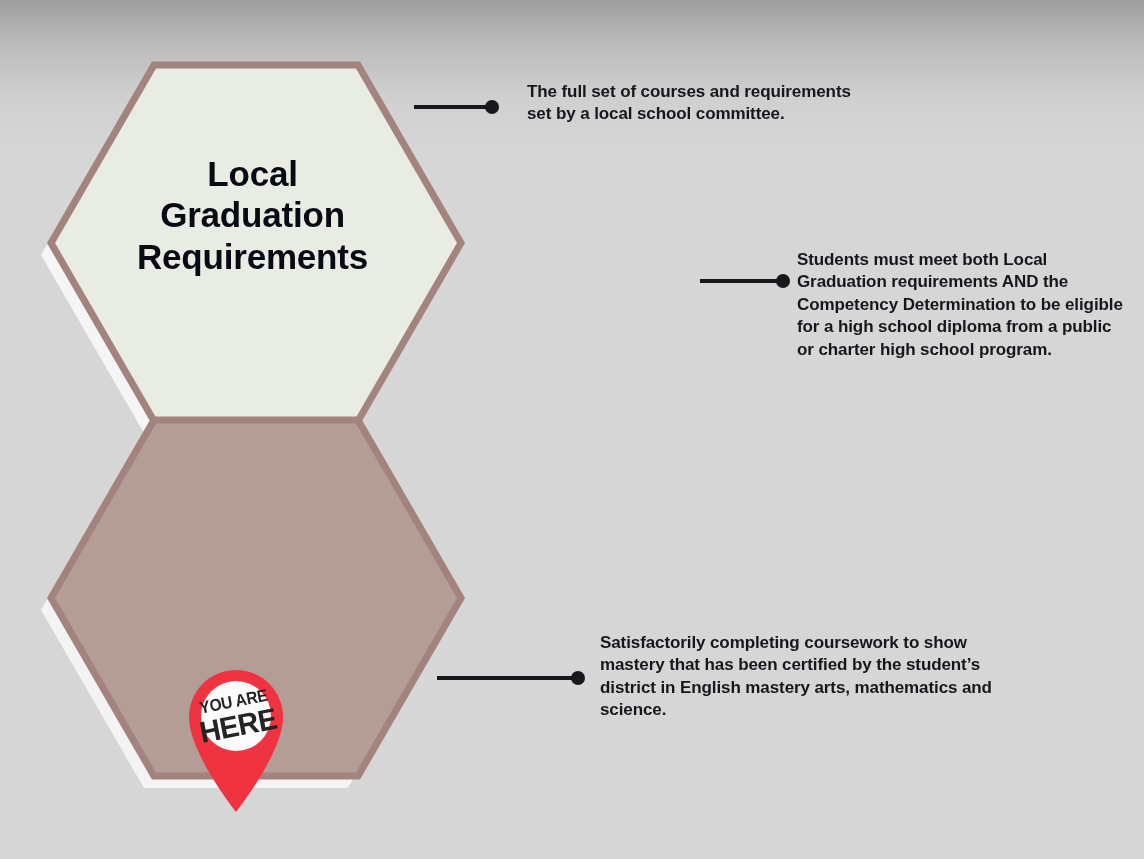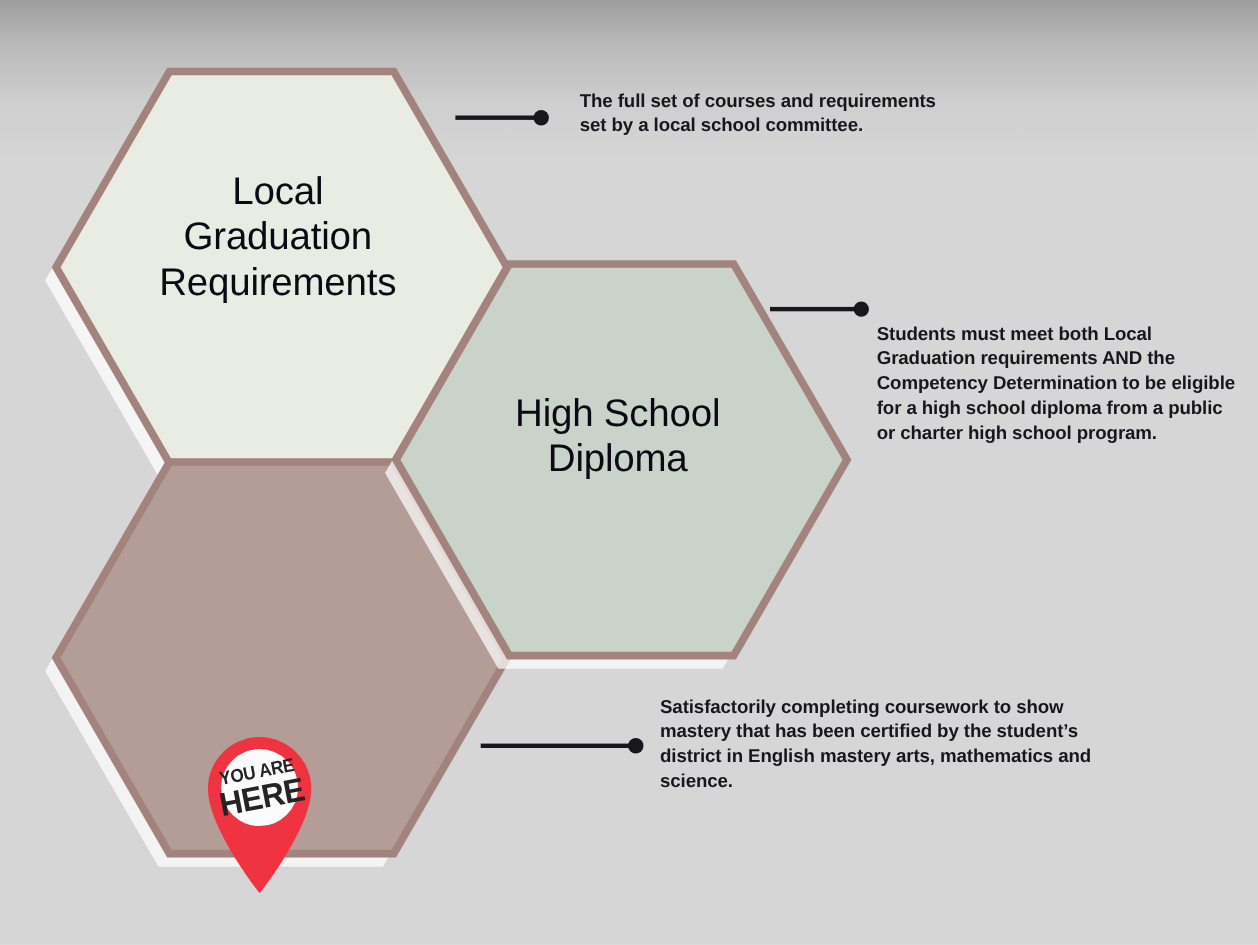--- a/index.html
+++ b/index.html
@@ -33,21 +33,21 @@
   .hex-svg {
     display: block;
     overflow: visible;
   }
   .hex-label {
     position: absolute;
     left: 13px;
     right: 0;
     text-align: center;
     color: #0a0a14;
-    font-weight: normal;
+    font-weight: bold;
     line-height: 1.18;
     letter-spacing: -0.2px;
     white-space: pre-line;
     pointer-events: none;
   }
 
   
   #hex-local { left: 26px; top: 55px; }
   #hex-local .hex-label {
     top: 98px;
@@ -104,21 +104,21 @@
   .callout {
     position: absolute;
     color: #16161c;
     font-weight: bold;
     font-size: 17px;
     line-height: 1.32;
     letter-spacing: -0.1px;
     white-space: pre-line;
   }
   #callout-1 { left: 527px; top: 81px;  width: 350px; }
-  #callout-2 { left: 797px; top: 249px; width: 330px; margin-top: 44px; }
+  #callout-2 { left: 797px; top: 249px; width: 330px; }
   #callout-3 { left: 600px; top: 632px; width: 420px; }
 
   
   #you-are-here-pin {
     position: absolute;
     left: 181px;
     top: 661px;
     width: 110px;
     height: 152px;
   }
@@ -168,28 +168,20 @@
 Requirements</div>
   </div>
 
   <div class="hex-wrap" id="hex-competency">
     <svg class="hex-svg" width="440" height="400" viewBox="0 0 440 400">
       <polygon points="118,22 322,22 425,200 322,378 118,378 15,200" fill="#ffffff" opacity="0.7"></polygon>
       <polygon points="128,10 332,10 435,188 332,366 128,366 25,188" fill="#b39d96" stroke="#a3837d" stroke-width="7" stroke-linejoin="miter"></polygon>
     </svg>
   </div>
 
-  <div class="hex-wrap" id="hex-diploma">
-    <svg class="hex-svg" width="440" height="400" viewBox="0 0 440 400">
-      <polygon points="118,22 322,22 425,200 322,378 118,378 15,200" fill="#ffffff" opacity="0.7"></polygon>
-      <polygon points="128,10 332,10 435,188 332,366 128,366 25,188" fill="#c9d3c9" stroke="#a3837d" stroke-width="7" stroke-linejoin="miter"></polygon>
-    </svg>
-    <div class="hex-label">High School
-Diploma</div>
-  </div>
 
   <div class="connector" id="connector-1">
     <div class="line"></div>
     <div class="dot"></div>
   </div>
 
   <div class="connector" id="connector-2">
     <div class="line"></div>
     <div class="dot"></div>
   </div>

